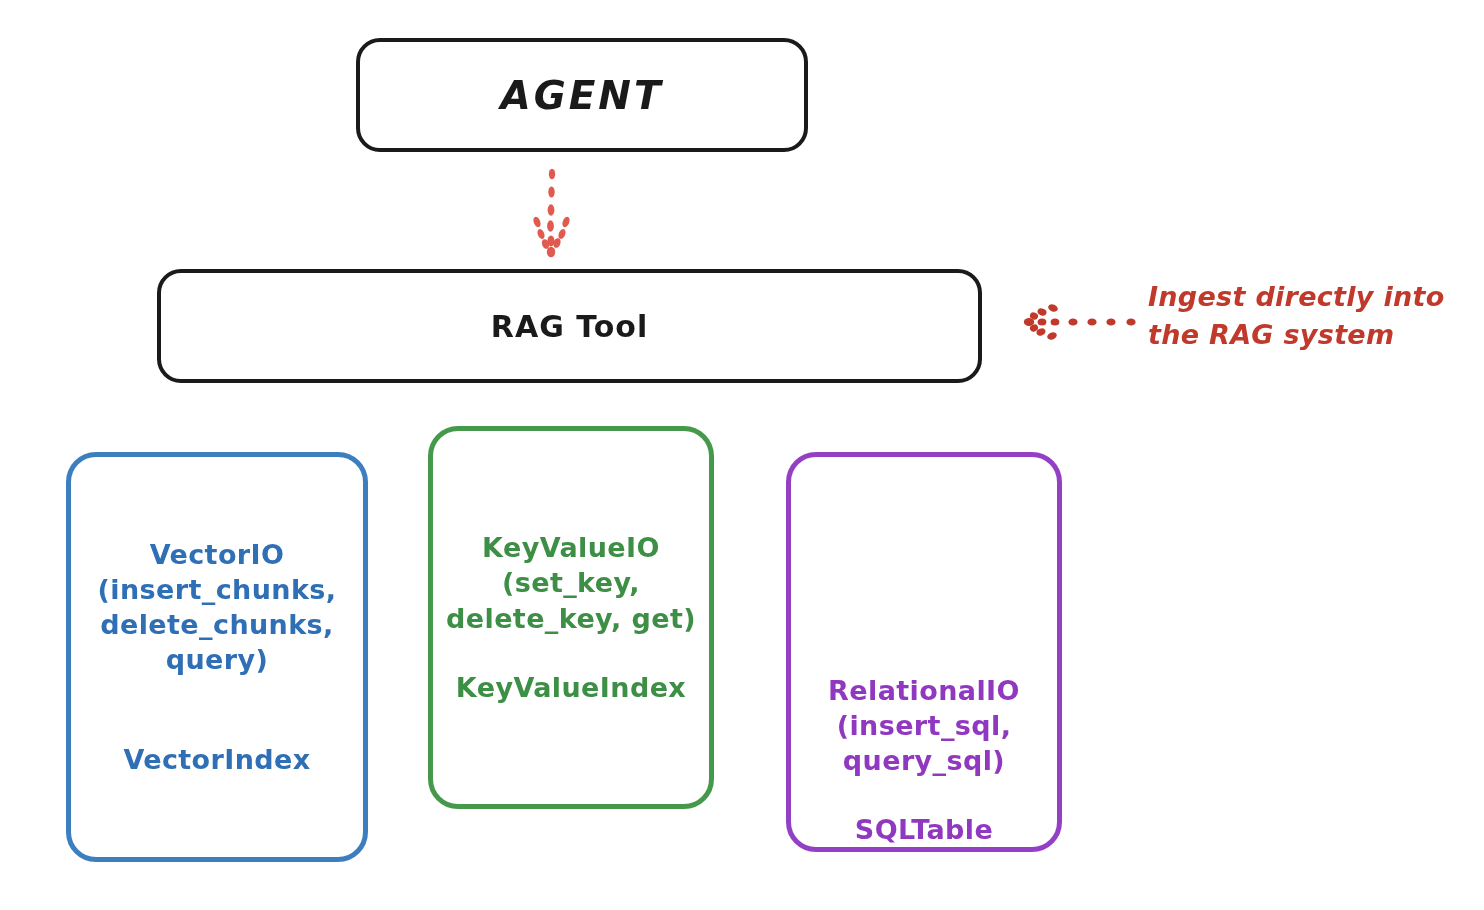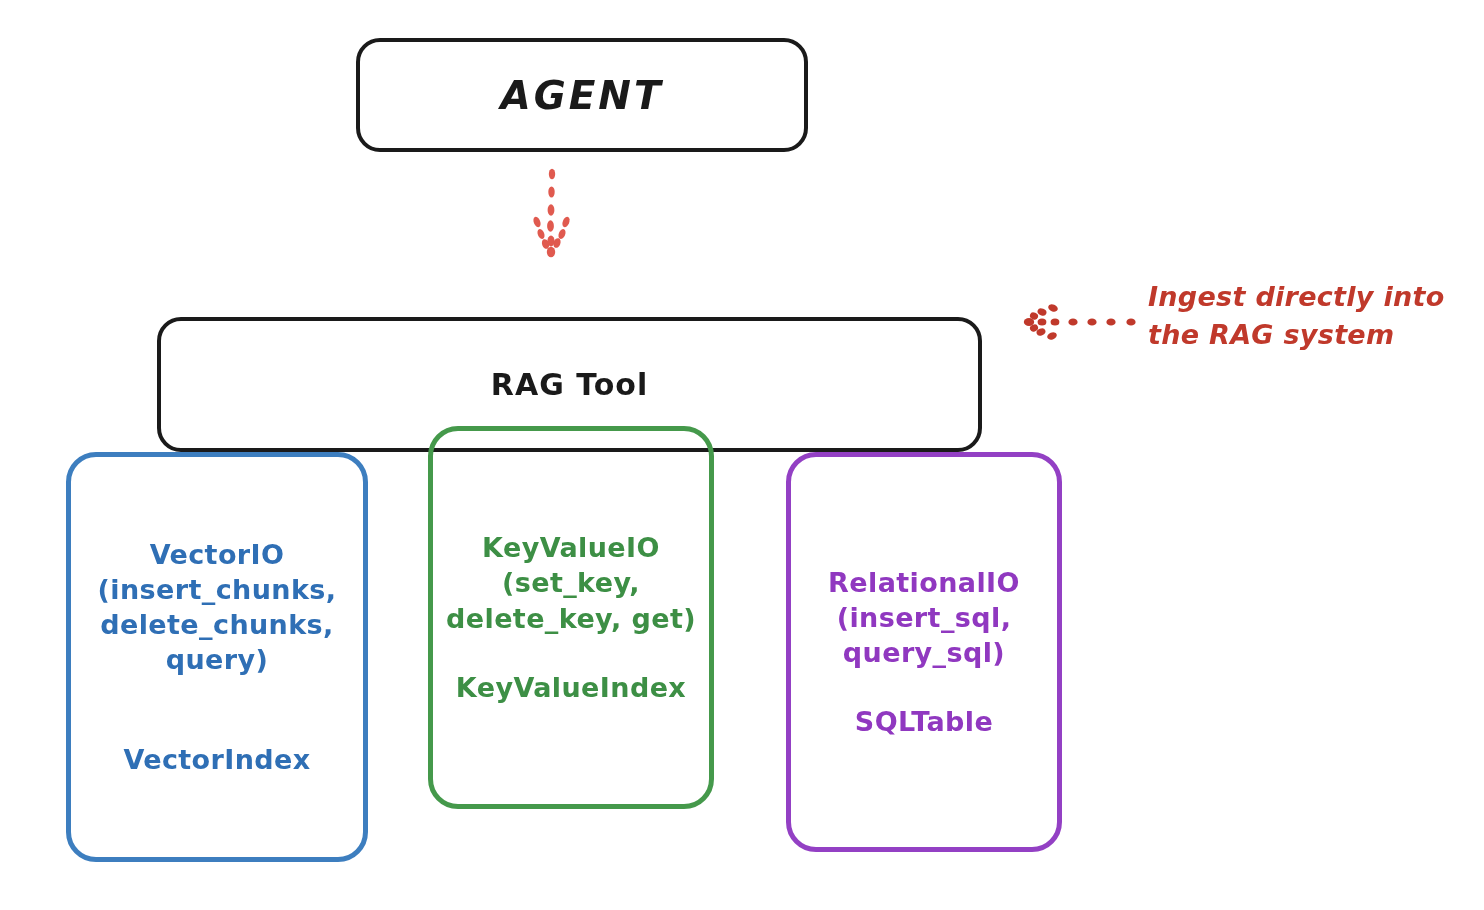--- a/index.html
+++ b/index.html
@@ -49,21 +49,21 @@
     width: 452px; height: 114px;
   }
   #agent-box .node-label {
     font-style: italic;
     font-weight: 700;
     letter-spacing: 3px;
     font-size: 39px;
   }
   #rag-tool-box {
     left: 157px; top: 269px;
-    width: 825px; height: 135px; margin-top: 48px;
+    width: 825px; height: 114px;
   }
   #rag-tool-box .node-label {
     font-style: normal;
     font-weight: 600;
     letter-spacing: 1px;
     font-size: 30px;
   }
 
   
   .box-color {
@@ -101,20 +101,21 @@
     width: 286px; height: 383px;
     border-color: #45994b;
   }
   #key-value-io-box .api-line,
   #key-value-io-box .index-line { color: #3d8f45; }
 
   #relational-io-box {
     left: 786px; top: 452px;
     width: 276px; height: 400px;
     border-color: #9340c4;
+    justify-content: flex-end;
   }
   #relational-io-box .api-line,
   #relational-io-box .index-line { color: #9038c0; }
 
   
   #annotation-text {
     position: absolute;
     left: 1148px; top: 278px;
     width: 320px;
     color: #c0392b;

